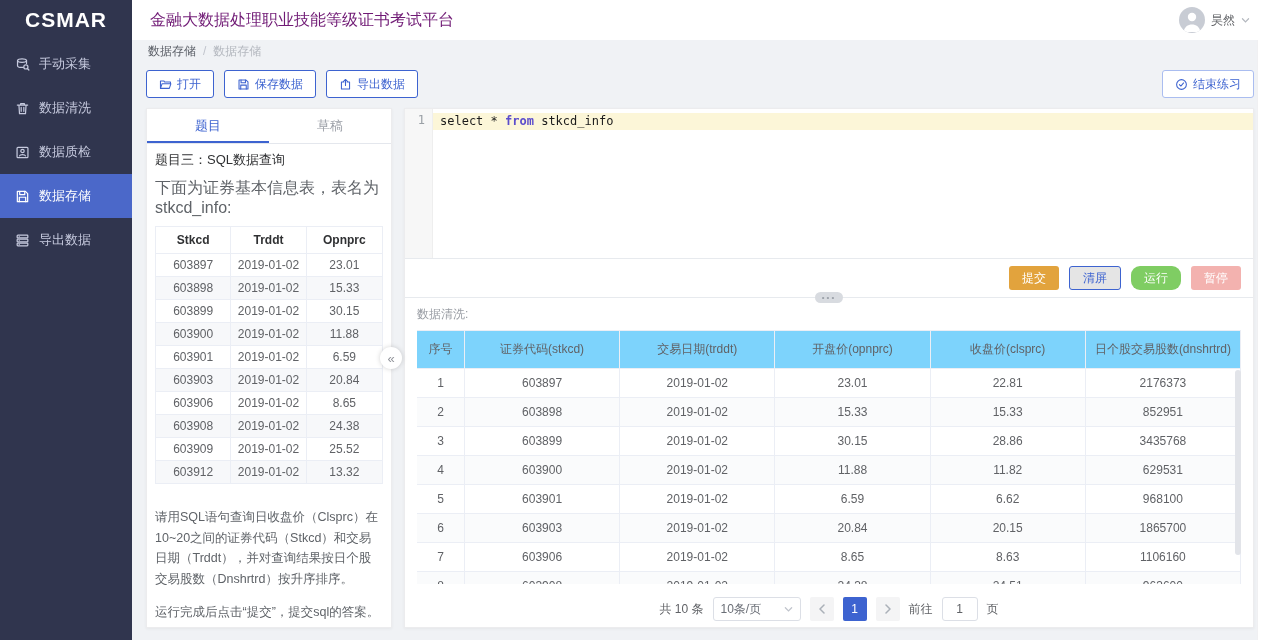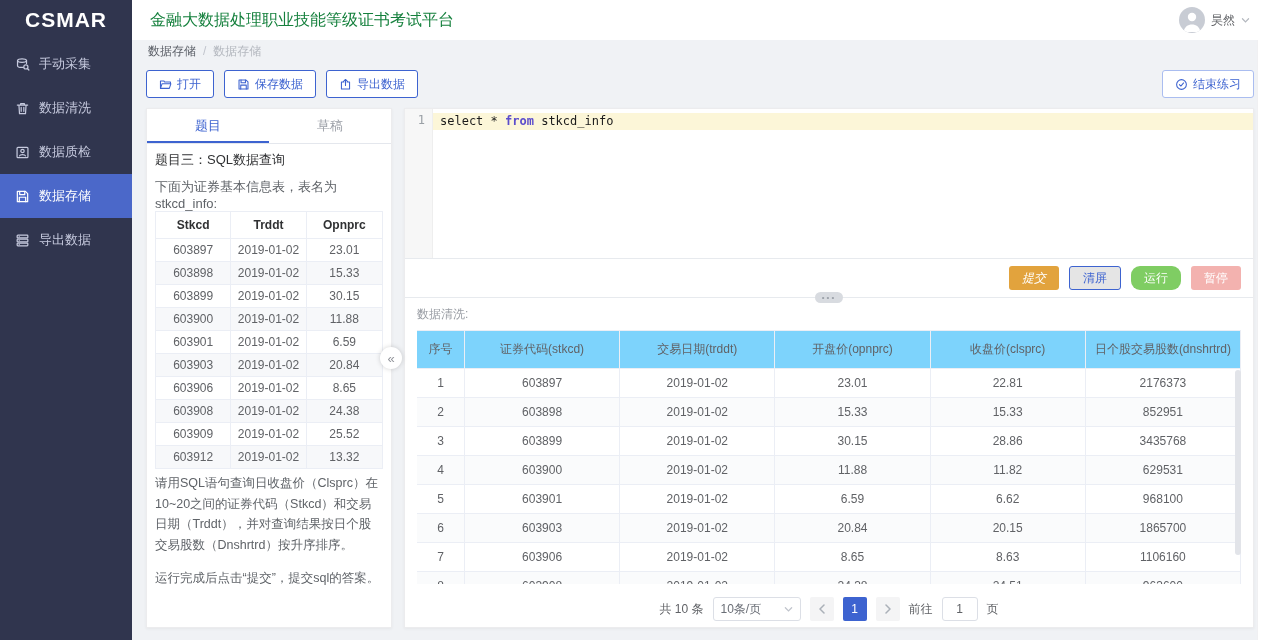--- a/index.html
+++ b/index.html
@@ -11,21 +11,21 @@
   .sidebar { width:132px; flex-shrink:0; background:var(--sidebar); color:#c6cade; display:flex; flex-direction:column; }
   .logo { height:40px; display:flex; align-items:center; justify-content:center; color:#fff; font-weight:800; font-size:21px; letter-spacing:1px; }
   .menu { padding-top:2px; }
   .menu-item { height:44px; display:flex; align-items:center; gap:9px; padding:0 15px; font-size:13px; cursor:pointer; }
   .menu-item svg { width:15px; height:15px; flex-shrink:0; }
   .menu-item.active { background:var(--sidebar-active); color:#fff; }
 
   
   .main-col { flex:1; display:flex; flex-direction:column; min-width:0; }
   .header { height:40px; background:#fff; display:flex; align-items:center; padding:0 18px; flex-shrink:0; }
-  .header-title { font-size:16px; color:#15803d; font-weight:500; }
+  .header-title { font-size:16px; color:#701a75; font-weight:500; }
   .header-user { margin-left:auto; display:flex; align-items:center; gap:6px; color:#606266; cursor:pointer; }
   .avatar { width:26px; height:26px; border-radius:50%; background:#c8ccd4; display:flex; align-items:flex-end; justify-content:center; overflow:hidden; color:#fff; }
   .breadcrumb { height:22px; display:flex; align-items:center; gap:7px; padding:0 16px; flex-shrink:0; }
   .crumb-first { color:#5a5e66; }
   .crumb-sep { color:#c0c4cc; }
   .crumb-last { color:#b4b8bf; }
 
   .content { flex:1; padding:8px 14px 12px; display:flex; flex-direction:column; min-height:0; }
   .toolbar { display:flex; align-items:center; margin-bottom:10px; flex-shrink:0; }
   .btn-outline { display:inline-flex; align-items:center; gap:5px; height:28px; padding:0 12px; background:#fff; border:1px solid var(--accent); color:var(--accent); border-radius:3px; font-size:12px; margin-right:10px; cursor:pointer; font-family:inherit; }
@@ -35,41 +35,41 @@
   .panels { flex:1; display:flex; gap:12px; min-height:0; }
   .card { background:#fff; border:1px solid #ececee; box-shadow:0 1px 3px rgba(0,0,0,.05); }
 
   
   .question-panel { width:246px; flex-shrink:0; position:relative; display:flex; flex-direction:column; overflow:visible; }
   .tabs { display:flex; border-bottom:1px solid #e4e7ed; flex-shrink:0; }
   .tab { flex:1; text-align:center; padding:8px 0 6px; font-size:13px; color:#9a9ea6; cursor:pointer; border-bottom:2px solid transparent; }
   .tab.active { color:var(--accent); border-bottom-color:var(--accent); }
   .q-body { padding:7px 8px 4px; overflow:hidden; flex:1; }
   .q-title { font-weight:normal; font-size:13px; color:#303133; margin-bottom:9px; }
-  .q-intro { font-size:13px; color:#5f6368; }
-  .q-table { border:1px solid #ebeef5; border-bottom:none; margin-bottom:4px; }
+  .q-intro { font-size:16px; color:#5f6368; margin-bottom:9px; }
+  .q-table { border:1px solid #ebeef5; border-bottom:none; margin-bottom:23px; }
   .q-row { display:grid; grid-template-columns:repeat(3,1fr); }
   .q-row > div { border-bottom:1px solid #ebeef5; border-right:1px solid #ebeef5; text-align:center; padding:4px 2px; font-size:12px; color:#606266; }
   .q-row > div:last-child { border-right:none; }
   .q-head > div { font-weight:bold; color:#303133; padding:6px 2px; }
   .q-rows .q-row:nth-child(even) > div { background:#f7f8fa; }
   .q-text { font-size:12.5px; color:#5f6368; line-height:1.65; margin-bottom:12px; }
   .collapse-handle { position:absolute; right:-11px; top:238px; width:22px; height:22px; border-radius:50%; background:#fff; box-shadow:0 0 5px rgba(0,0,0,.18); display:flex; align-items:center; justify-content:center; color:#909399; font-size:13px; cursor:pointer; z-index:3; }
 
   
   .work-card { flex:1; min-width:0; display:flex; flex-direction:column; }
   .editor { height:150px; display:flex; border-bottom:1px solid #e7eaee; font-family:"DejaVu Sans Mono","Liberation Mono",monospace; font-size:12px; flex-shrink:0; cursor:text; }
   .gutter { width:28px; background:#f7f7f7; border-right:1px solid #eee; color:#9aa0a6; text-align:right; padding:4px 7px 0 0; flex-shrink:0; }
   .code { flex:1; padding-top:4px; min-width:0; }
   .code-line { background:var(--activeline); padding:0 7px; line-height:17px; white-space:pre; color:#1b1b1b; }
   .kw { color:var(--keyword); font-weight:bold; }
 
   .editor-actions { display:flex; justify-content:flex-end; align-items:center; gap:10px; padding:7px 12px; border-bottom:1px solid #e7eaee; flex-shrink:0; }
   .btn-s { height:24px; padding:0 13px; border-radius:3px; border:none; font-size:12px; color:#fff; cursor:pointer; font-family:inherit; }
-  .btn-submit { background:var(--orange);font-style:italic; }
+  .btn-submit { background:var(--orange); }
   .btn-clear { background:#e5e5e5; border:1px solid var(--accent); color:var(--accent); }
   .btn-run { background:var(--green);border-radius:9px; }
   .btn-pause { background:var(--pink); cursor:not-allowed; }
 
   .results-section { flex:1; min-height:0; position:relative; padding:6px 12px 0; display:flex; flex-direction:column; }
   .divider-handle { position:absolute; top:-6px; left:50%; transform:translateX(-50%); width:28px; height:11px; border-radius:6px; background:#d8dbe0; display:flex; align-items:center; justify-content:center; color:#9aa0a8; font-size:8px; letter-spacing:2px; line-height:1; cursor:row-resize; z-index:2; }
   .results-label { color:#989ca3; margin:2px 0 7px; flex-shrink:0; }
   .results-wrap { height:254px; overflow:hidden; position:relative; flex-shrink:0; }
   .r-row { display:grid; grid-template-columns:48px repeat(5,1fr); }
   .r-row > div { border-right:1px solid #ebeef5; border-bottom:1px solid #ebeef5; text-align:center; padding:7px 4px; font-size:12px; color:#606266; }

